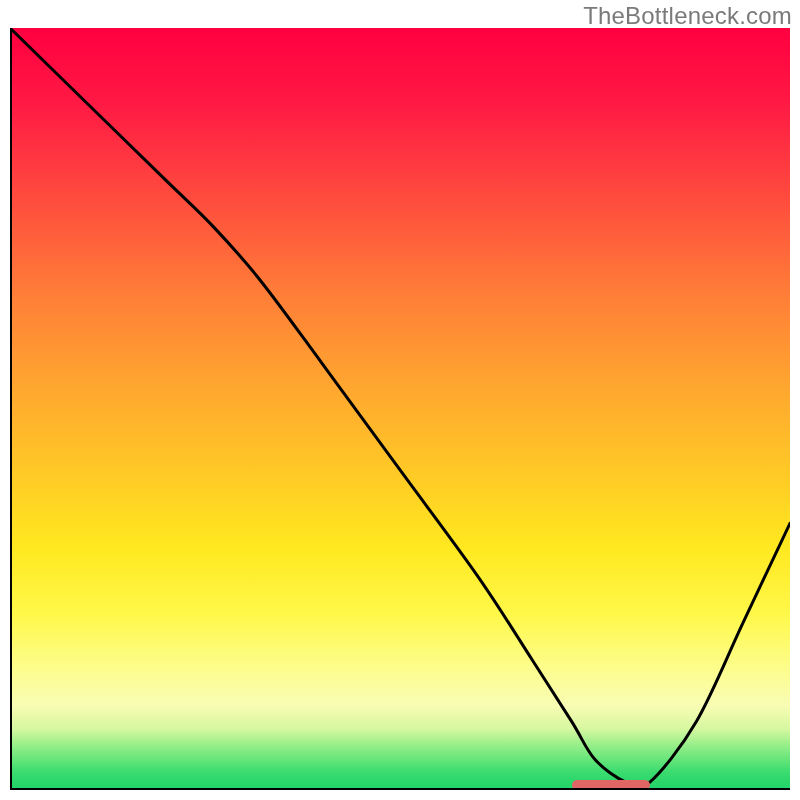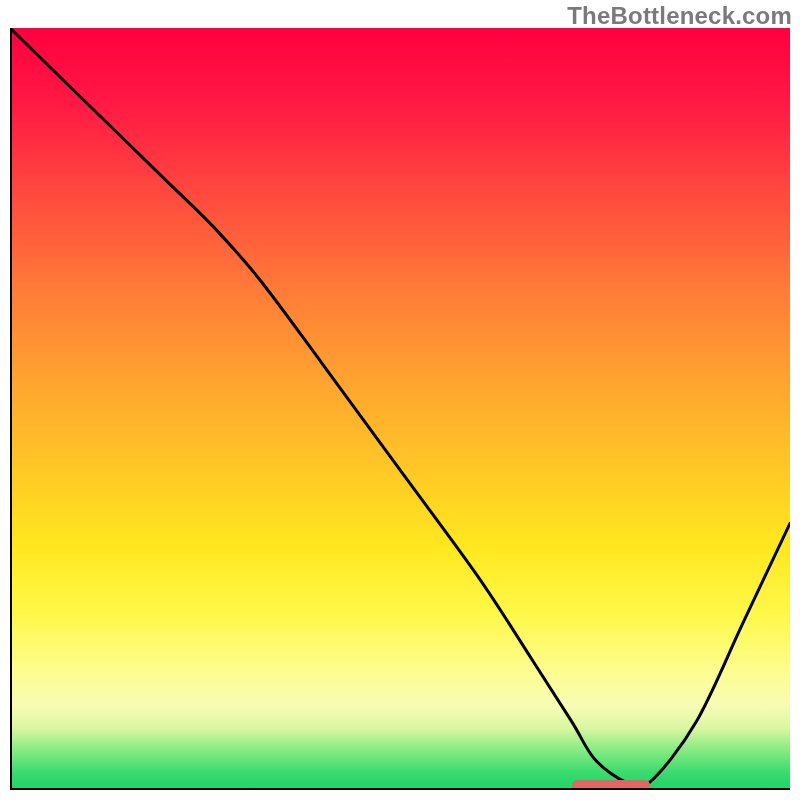--- a/index.html
+++ b/index.html
@@ -4,21 +4,21 @@
 <style>
   * { margin: 0; padding: 0; box-sizing: border-box; }
   html, body { width: 800px; height: 800px; overflow: hidden; background: #fff; }
   .stage { position: relative; width: 800px; height: 800px; }
   .watermark {
     position: absolute;
     top: 2px;
     right: 8px;
     font-family: Arial, Helvetica, sans-serif;
     font-size: 24px;
-    font-weight: 700;
+    font-weight: 400;
     color: #7a7a7a;
     letter-spacing: 0.2px;
   }
   .plot {
     position: absolute;
     left: 10px;
     top: 28px;
     width: 780px;
     height: 762px;
   }

